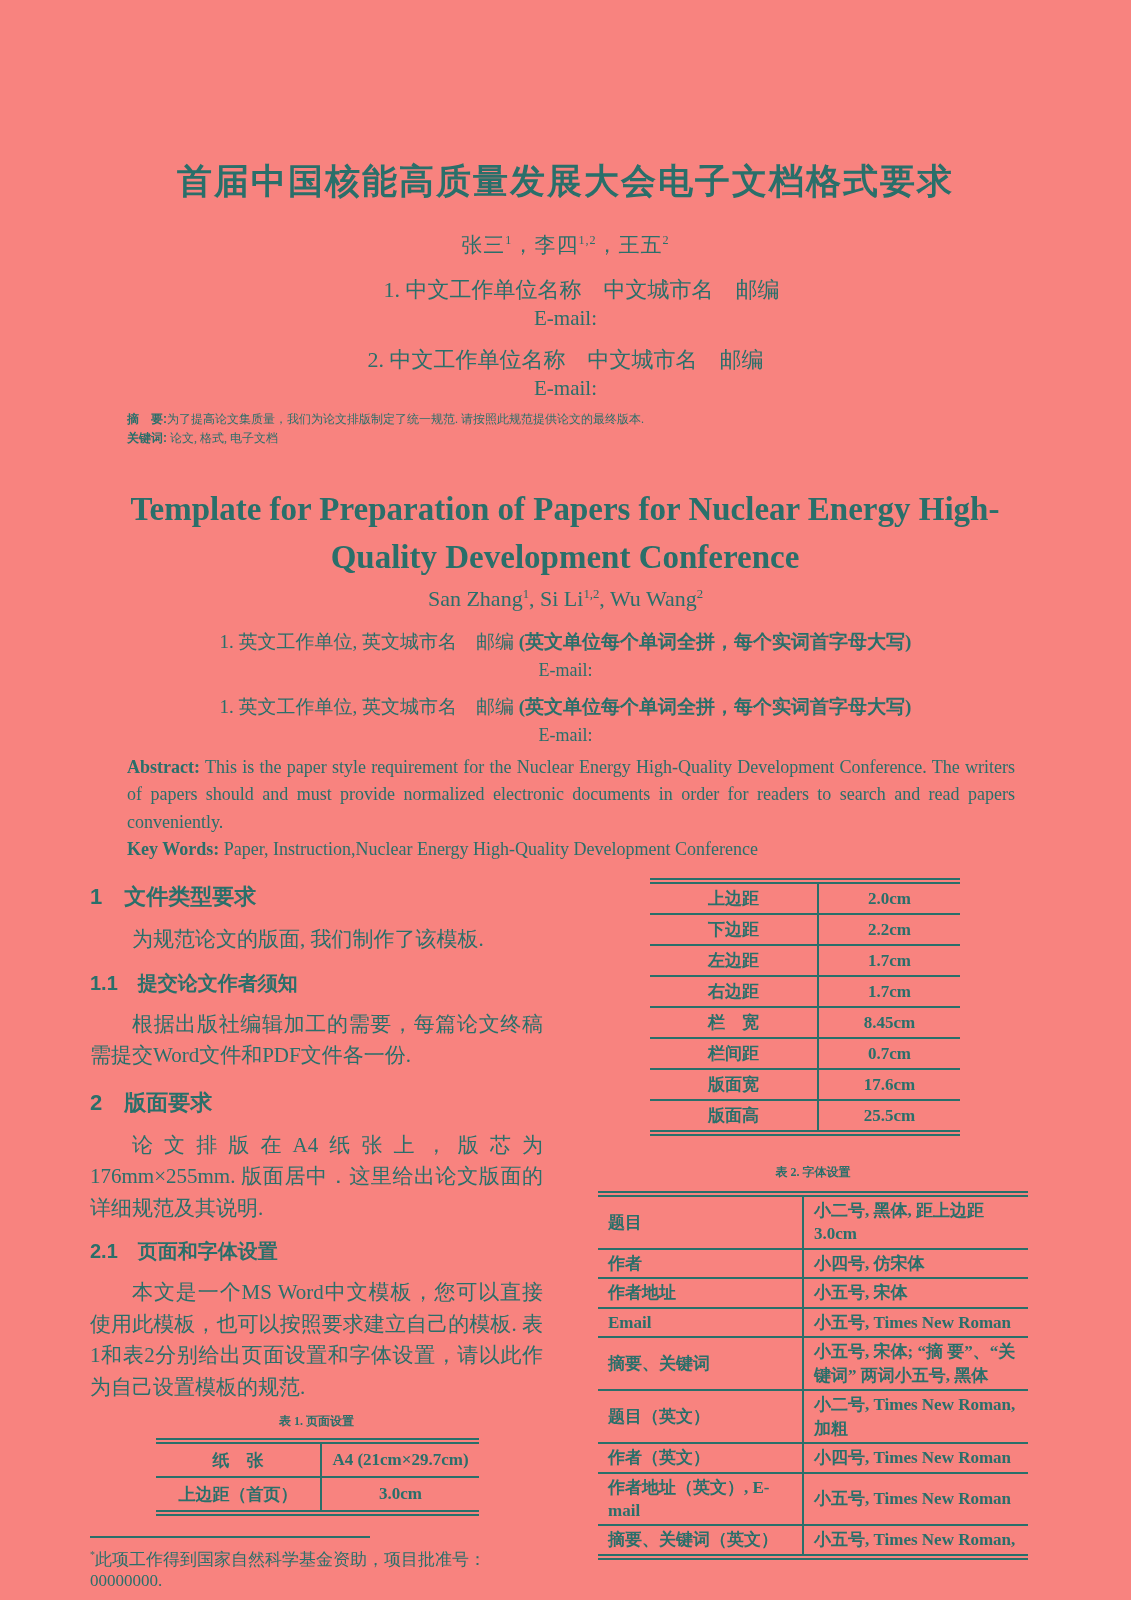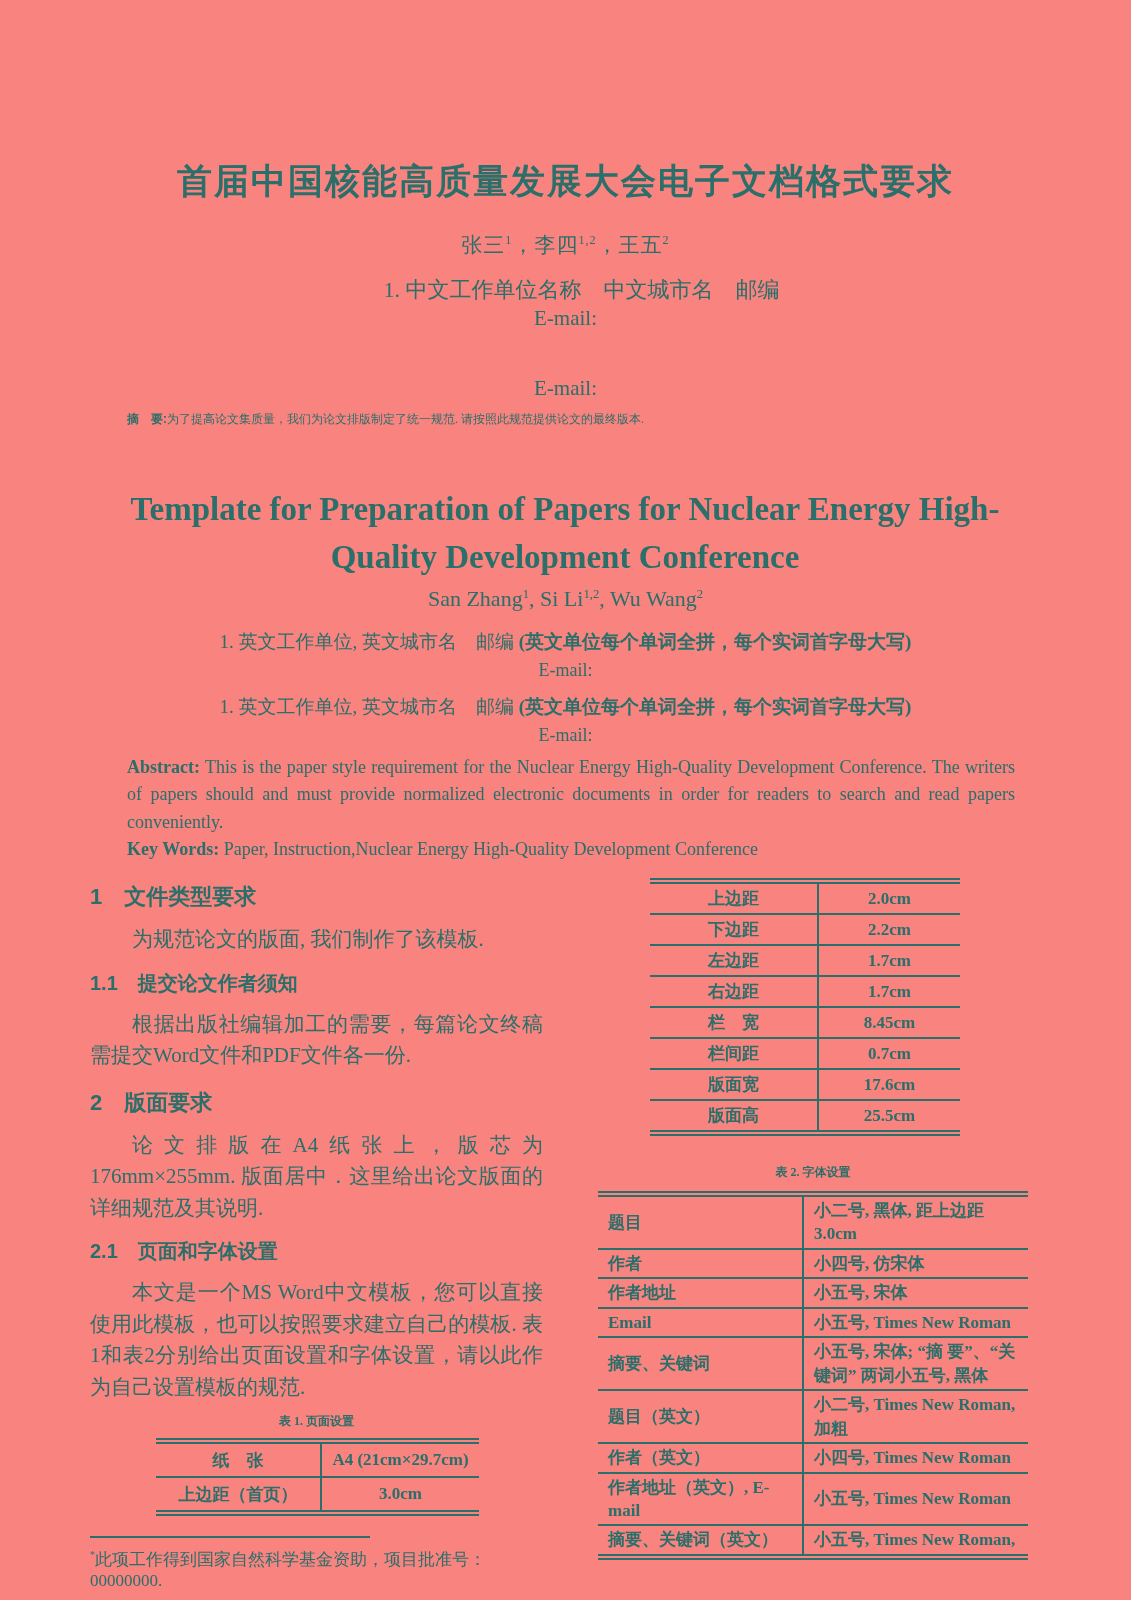--- a/index.html
+++ b/index.html
@@ -77,24 +77,26 @@
 <body>
 
 <div class="page">
 
   <div class="abs centered zh-title">首届中国核能高质量发展大会电子文档格式要求</div>
 
   <div class="abs centered zh-authors"><span>张三</span><sup>1</sup><span>，</span><span>李四</span><sup>1,2</sup><span>，</span><span>王五</span><sup>2</sup></div>
 
   <div class="abs centered zh-affil-1">1. 中文工作单位名称　中文城市名　邮编</div>
   <div class="abs centered zh-email-1">E-mail:</div>
+  <div class="abs centered zh-affil-2">2. 中文工作单位名称　中文城市名　邮编</div>
   <div class="abs centered zh-email-2">E-mail:</div>
 
   <div class="abs zh-abstract">
     <div><b>摘　要:</b><span>为了提高论文集质量，我们为论文排版制定了统一规范. 请按照此规范提供论文的最终版本.</span></div>
+    <div><b>关键词:</b><span> 论文, 格式, 电子文档</span></div>
   </div>
 
   <div class="abs en-title">Template for Preparation of Papers for Nuclear Energy High-Quality Development Conference</div>
 
   <div class="abs centered en-authors"><span>San Zhang</span><sup>1</sup><span>, Si Li</span><sup>1,2</sup><span>, Wu Wang</span><sup>2</sup></div>
 
   <div class="abs centered en-affil-1"><span>1. 英文工作单位, 英文城市名　邮编 </span><span class="affil-note">(英文单位每个单词全拼，每个实词首字母大写)</span></div>
   <div class="abs centered en-email-1">E-mail:</div>
   <div class="abs centered en-affil-2"><span>1. 英文工作单位, 英文城市名　邮编 </span><span class="affil-note">(英文单位每个单词全拼，每个实词首字母大写)</span></div>
   <div class="abs centered en-email-2">E-mail:</div>

